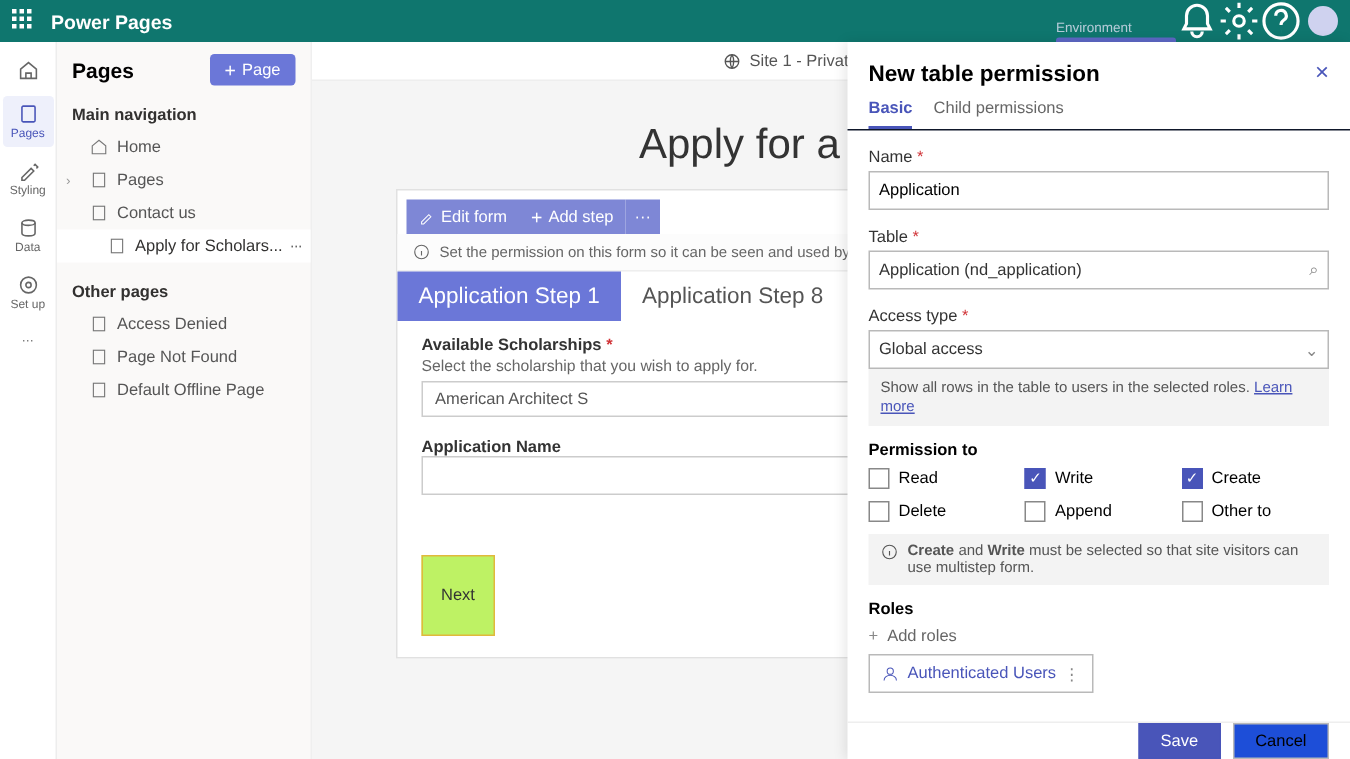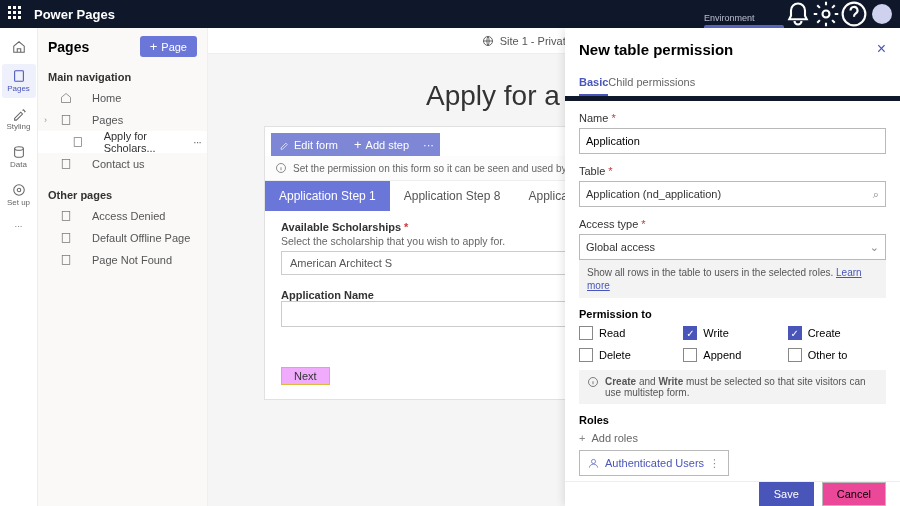--- a/index.html
+++ b/index.html
@@ -1,19 +1,19 @@
 <!DOCTYPE html>
 <html><head>
 <meta charset="utf-8">
 <style>
   * { box-sizing: border-box; margin: 0; padding: 0; font-family: "Segoe UI", -apple-system, sans-serif; }
   body { width: 900px; height: 506px; overflow: hidden; font-size: 12px; background: #fff; position: relative; }
 
   
-  .banner { height: 28px; background: #0f172a; color: #fff; display: flex; align-items: center; padding: 0 8px; }
+  .banner { height: 28px; background: #0f766e; color: #fff; display: flex; align-items: center; padding: 0 8px; }
   .banner .waffle { width: 16px; height: 16px; display: grid; grid-template-columns: repeat(3,3px); grid-auto-rows:3px; gap:2px; margin-right:10px; }
   .banner .waffle span { background:#fff; }
   .banner .brand { font-weight:600; font-size:13px; }
   .banner .spacer { flex:1; }
   .banner .env { display:flex; align-items:center; gap:6px; font-size:10px; color:#dfe1f3;margin-top:19px; }
   .banner .env-block { line-height:1.1; }
   .banner .env-lbl { opacity:.8; font-size:9px; }
   .banner .env-name { width:80px; height:8px; background:#5c67c4; border-radius:2px; margin-top:1px; }
   .banner .icon-btn { width:28px; height:28px; display:flex; align-items:center; justify-content:center; color:#fff; }
   .banner .avatar { width:20px; height:20px; border-radius:50%; background:#cfd2ef; margin-left:4px; }
@@ -25,21 +25,21 @@
   .rail .rail-item.sel { background:#eef0fb; color:#4955b9; }
   .rail .rail-item svg { width:14px; height:14px; }
   .rail .rail-item span { margin-top:1px; }
   .rail .home { height:26px; }
 
   .nav { width:170px; background:#faf9f8; border-right:1px solid #efefef; display:flex; flex-direction:column; }
   .nav .nav-hdr { display:flex; align-items:center; justify-content:space-between; padding:8px 10px; }
   .nav .nav-hdr h1 { font-size:14px; font-weight:600; }
   .nav .page-btn { background:#6b77d8; color:#fff; border:none; border-radius:3px; padding:4px 10px; font-size:11px; display:flex; align-items:center; gap:4px; }
   .nav .section { font-size:11px; font-weight:600; color:#323130; padding:6px 10px 4px; }
-  .nav .item { display:flex; align-items:center; gap:20px; padding:4px 8px 4px 22px; font-size:11px; color:#555; height:22px; position:relative; }
+  .nav .item { display:flex; align-items:center; gap:6px; padding:4px 8px 4px 22px; font-size:11px; color:#555; height:22px; position:relative; }
   .nav .item .chev { position:absolute; left:6px; color:#999; font-size:9px; }
   .nav .item.active { background:#fff; color:#323130; }
   .nav .item.active::after { content:'···'; position:absolute; right:6px; color:#666; letter-spacing:-1px; }
   .nav .item.indent { padding-left:34px; }
   .nav .item svg { width:12px; height:12px; color:#777; }
 
   .main { flex:1; background:#f5f5f5; position:relative; display:flex; flex-direction:column; overflow:hidden; }
   .crumb { height:26px; background:#fff; border-bottom:1px solid #eee; display:flex; align-items:center; justify-content:center; gap:6px; color:#555; font-size:11px; }
   .crumb svg { width:12px; height:12px; }
 
@@ -50,51 +50,51 @@
   .toolbar { display:flex; gap:0; padding:6px 6px 0 6px; }
   .tbtn { background:#7e87d6; color:#fff; font-size:11px; padding:4px 8px; display:flex; align-items:center; gap:4px; }
   .tbtn.icon-only { padding:4px 6px; }
   .tbtn svg { width:11px; height:11px; }
   .tbtn.step { background:#6b77d8; padding:4px 10px; }
 
   .info-row { display:flex; align-items:center; gap:6px; font-size:10px; color:#666; padding:6px 10px; border-bottom:1px solid #eee; background:#fcfcfc; }
   .info-row svg { width:12px; height:12px; }
 
   .steps { display:flex; }
-  .step-tab { padding:8px 14px; font-size:12px; color:#555; }
+  .step-tab { padding:8px 14px; font-size:15px; color:#555; }
   .step-tab.active { background:#6b77d8; color:#fff; }
 
   .form-body { padding:10px 16px 14px; }
   .field-lbl { font-size:11px; font-weight:600; color:#333; }
   .req::after { content:' *'; color:#d13438; }
   .hint { font-size:10.5px; color:#666; margin:2px 0 4px; }
   .dd { border:1px solid #ccc; padding:4px 8px; font-size:11px; color:#555; height:24px; display:flex; align-items:center; }
   .txtin { border:1px solid #ccc; height:26px; width:100%; }
-  .next-btn { background:#f0abfc; border:1px solid #e0b93c; color:#333; padding:2px 12px; font-size:11px; margin-top:40px; }
+  .next-btn { background:#bef264; border:1px solid #e0b93c; color:#333; padding:20px 12px; font-size:11px; margin-top:40px; }
 
   
   .roles-pop { position:absolute; left:400px; top:300px; width:170px; background:#fff; border:1px solid #ddd; box-shadow:0 4px 12px rgba(0,0,0,.15); z-index:5; }
   .roles-pop .rp-hdr { display:flex; align-items:center; justify-content:space-between; padding:6px 8px; }
   .roles-pop .rp-hdr span { font-size:12px; font-weight:600; }
   .roles-pop .rp-hdr .x { color:#4955b9; font-size:14px; }
   .roles-pop .search { margin:0 8px; border:1px solid #ccc; height:22px; display:flex; align-items:center; gap:4px; padding:0 4px; }
   .roles-pop .search svg { width:11px; height:11px; color:#888; }
   .roles-pop .search input { border:none; outline:none; flex:1; font-size:11px; }
   .roles-pop .desc { font-size:10px; color:#555; padding:6px 8px; font-weight:600; line-height:1.3; }
   .roles-pop .role { display:flex; align-items:center; gap:6px; padding:3px 8px; font-size:11px; }
   .roles-pop .role .cb { width:13px; height:13px; border:1px solid #888; display:flex; align-items:center; justify-content:center; }
   .roles-pop .role .cb.checked { background:#4955b9; border-color:#4955b9; }
   .roles-pop .role .cb.checked::after { content:'✓'; color:#fff; font-size:9px; }
 
   
   .panel { position:absolute; right:0; top:28px; bottom:0; width:335px; background:#fff; box-shadow:-2px 0 8px rgba(0,0,0,.1); display:flex; flex-direction:column; z-index:10; }
   .panel .p-hdr { display:flex; justify-content:space-between; align-items:center; padding:12px 14px 8px; }
   .panel .p-hdr h2 { font-size:15px; font-weight:600; }
   .panel .p-hdr .close { color:#4955b9; font-size:16px; }
-  .panel .p-tabs { display:flex; gap:0; padding:0 14px; border-bottom:5px solid #0f172a; font-size:11px;margin-top:10px; }
+  .panel .p-tabs { display:flex; gap:14px; padding:0 14px; border-bottom:1px solid #0f172a; font-size:11px; }
   .panel .p-tab { padding:0 0 6px; color:#666; }
   .panel .p-tab.active { color:#4955b9; border-bottom:2px solid #4955b9; font-weight:600; }
   .panel .p-body { padding:10px 14px; flex:1; overflow:auto; }
   .panel .fld { margin-bottom:10px; }
   .panel .fld label { font-size:11px; color:#333; }
   .panel input[type=text], .panel .combo { width:100%; height:26px; border:1px solid #b9b9b9; padding:0 6px; font-size:11px; margin-top:3px; }
   .panel .combo { display:flex; align-items:center; justify-content:space-between; color:#333; }
   .panel .combo .s-ico { color:#888; }
   .panel .note { background:#f3f3f3; font-size:10px; color:#555; padding:6px 8px; line-height:1.3; }
   .panel .note a { color:#4955b9; text-decoration:underline; }
@@ -102,21 +102,21 @@
   .panel .perm-grid { display:grid; grid-template-columns:1fr 1fr 1fr; row-gap:8px; column-gap:6px; }
   .panel .perm { display:flex; align-items:center; gap:6px; font-size:11px; }
   .panel .perm .cb { width:14px; height:14px; border:1px solid #888; display:flex; align-items:center; justify-content:center; }
   .panel .perm .cb.checked { background:#4955b9; border-color:#4955b9; }
   .panel .perm .cb.checked::after { content:'✓'; color:#fff; font-size:10px; }
   .panel .warn { display:flex; gap:6px; font-size:10px; color:#555; background:#f3f3f3; padding:6px 8px; margin-top:8px; }
   .panel .warn svg { width:12px; height:12px; flex-shrink:0; }
   .panel .role-chip { display:flex; align-items:center; justify-content:space-between; border:1px solid #b9b9b9; height:26px; padding:0 8px; font-size:11px; margin-top:6px; color:#4955b9; width:150px; }
   .panel .add-roles { display:flex; align-items:center; gap:6px; color:#666; font-size:11px; margin-top:4px; }
   .panel .p-foot { display:flex; justify-content:flex-end; gap:8px; padding:0 14px; border-top:1px solid #eee; }
-  .panel .btn { padding:5px 14px; font-size:11px; border:1px solid #b9b9b9; background:#ec4899; }
+  .panel .btn { padding:5px 14px; font-size:11px; border:1px solid #b9b9b9; background:#1d4ed8; }
   .panel .btn.primary { background:#4955b9; color:#fff; border-color:#4955b9; }
 
 </style>
 </head>
 <body>
 
 <div class="banner">
   <div class="waffle">
       <span></span>
       <span></span>
@@ -212,50 +212,50 @@
         </svg>
         <span>Home</span>
       </div>
     <div class="item">
         <span class="chev">›</span>
         <svg viewBox="0 0 16 16" fill="none" stroke="currentColor">
           <rect x="3" y="2" width="10" height="12"></rect>
         </svg>
         <span>Pages</span>
       </div>
+    <div class="item">
+        <svg viewBox="0 0 16 16" fill="none" stroke="currentColor">
+          <rect x="3" y="2" width="10" height="12"></rect>
+        </svg>
+        <span>Contact us</span>
+      </div>
     <div class="item indent active">
         <svg viewBox="0 0 16 16" fill="none" stroke="currentColor">
           <rect x="3" y="2" width="10" height="12"></rect>
         </svg>
         <span>Apply for Scholars...</span>
       </div>
-    <div class="item">
-        <svg viewBox="0 0 16 16" fill="none" stroke="currentColor">
-          <rect x="3" y="2" width="10" height="12"></rect>
-        </svg>
-        <span>Contact us</span>
-      </div>
     <div class="section" style="margin-top:8px;">Other pages</div>
     <div class="item">
         <svg viewBox="0 0 16 16" fill="none" stroke="currentColor">
           <rect x="3" y="2" width="10" height="12"></rect>
         </svg>
         <span>Access Denied</span>
       </div>
     <div class="item">
         <svg viewBox="0 0 16 16" fill="none" stroke="currentColor">
           <rect x="3" y="2" width="10" height="12"></rect>
         </svg>
+        <span>Page Not Found</span>
+      </div>
+    <div class="item">
+        <svg viewBox="0 0 16 16" fill="none" stroke="currentColor">
+          <rect x="3" y="2" width="10" height="12"></rect>
+        </svg>
         <span>Default Offline Page</span>
-      </div>
-    <div class="item">
-        <svg viewBox="0 0 16 16" fill="none" stroke="currentColor">
-          <rect x="3" y="2" width="10" height="12"></rect>
-        </svg>
-        <span>Page Not Found</span>
       </div>
   </div>
 
   <div class="main">
     <div class="crumb">
       <svg viewBox="0 0 16 16" fill="none" stroke="currentColor" stroke-width="1.2">
           <circle cx="8" cy="8" r="6"></circle>
           <path d="M2 8h12M8 2c2 3 2 9 0 12M8 2c-2 3-2 9 0 12"></path>
         </svg>
       <span>Site 1 - Private - Saved</span>

